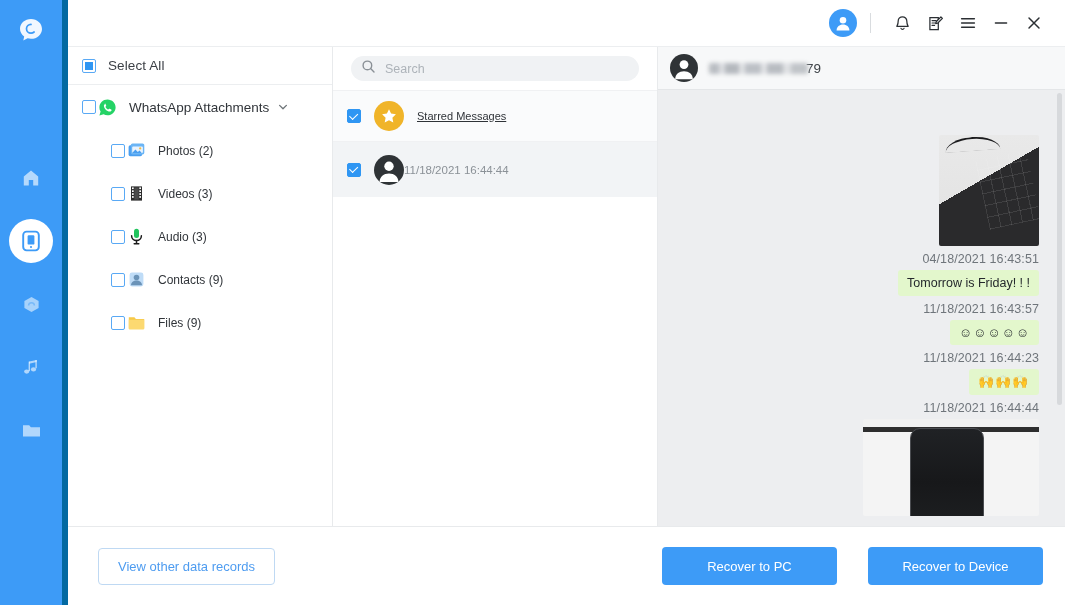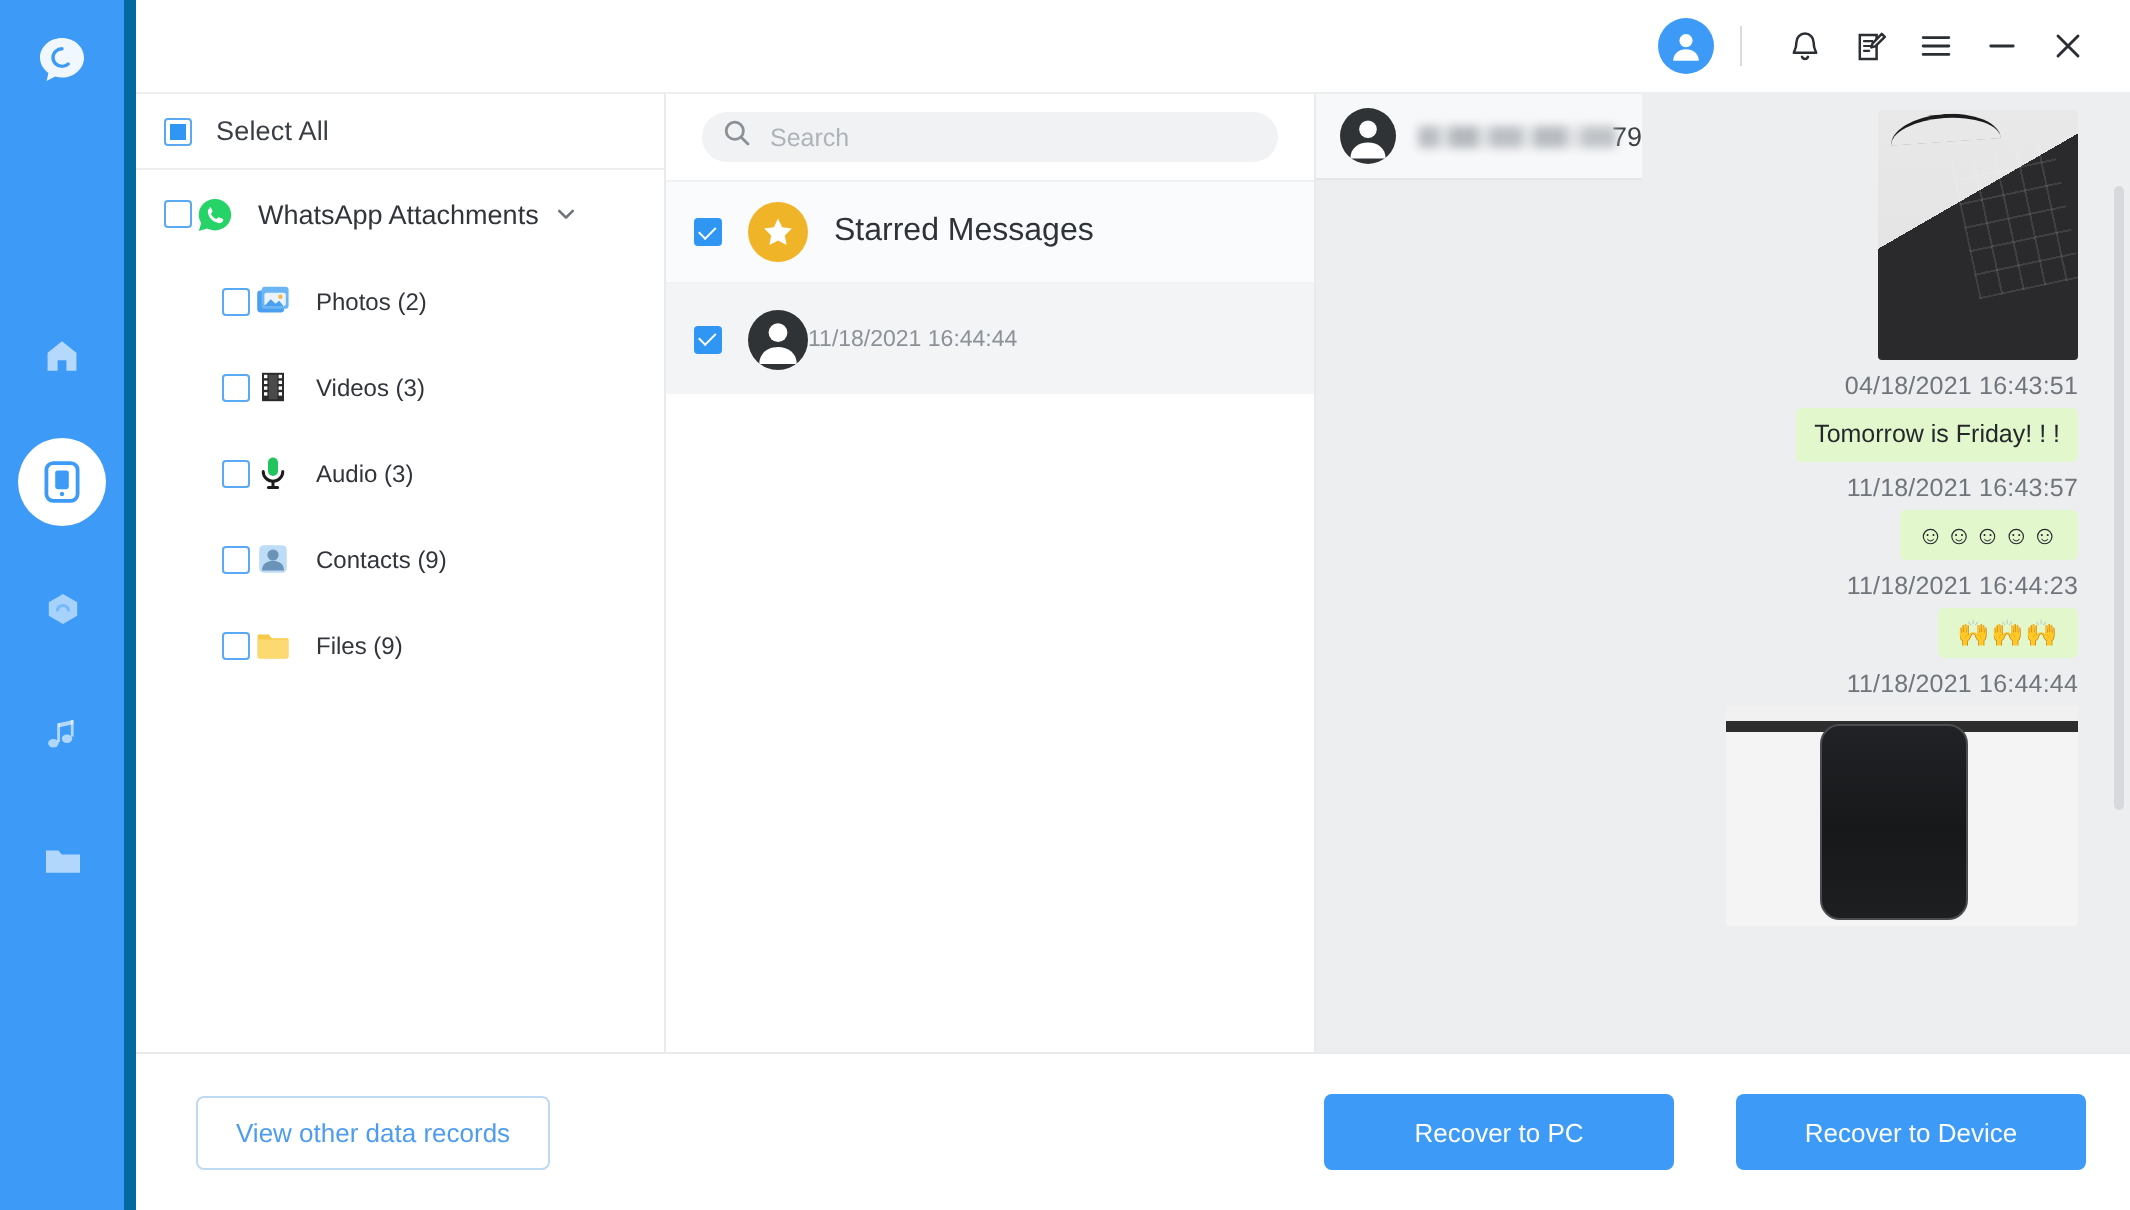--- a/index.html
+++ b/index.html
@@ -181,35 +181,35 @@
   .list-av {
     width: 30px; height: 30px; border-radius: 50%;
     flex: 0 0 30px;
     margin-left: 13px;
     display: flex; align-items: center; justify-content: center;
     overflow: hidden;
   }
   .av-star { background: #f0b429; }
   .av-person { background: #2f3336; }
   .list-text { margin-left: 13px; flex: 1 1 auto; min-width: 0; }
-  .list-title { font-size: 16px; color: #2f3338; }
+  .list-title { font-size: 11px; color: #2f3338; text-decoration: underline; }
   .blurname {
     height: 11px; width: 74px;
     background: linear-gradient(90deg,#c9ccd0 0 14px,#dfe1e4 14px 20px,#c6c9cd 20px 33px,#e2e4e6 33px 40px,#cdd0d4 40px 56px,#e4e6e8 56px 62px,#d2d5d8 62px 74px);
     filter: blur(2.1px);
     border-radius: 2px;
     margin-bottom: 5px;
   }
   .list-sub { font-size: 12px; color: #9aa0a6; }
   .list-time { font-size: 11.5px; color: #8b9197; white-space: nowrap; }
 
   
   .chatpanel {
     flex: 1 1 auto; min-width: 0;
-    display: flex; flex-direction: row;
+    display: flex; flex-direction: column;
     background: #edeef0;
     overflow: hidden;
     position: relative;
     gap: 37px;
   }
   .chat-head {
     height: 43px; flex: 0 0 43px;
     background: #f7f8f9;
     display: flex; align-items: center;
     padding-left: 12px;

